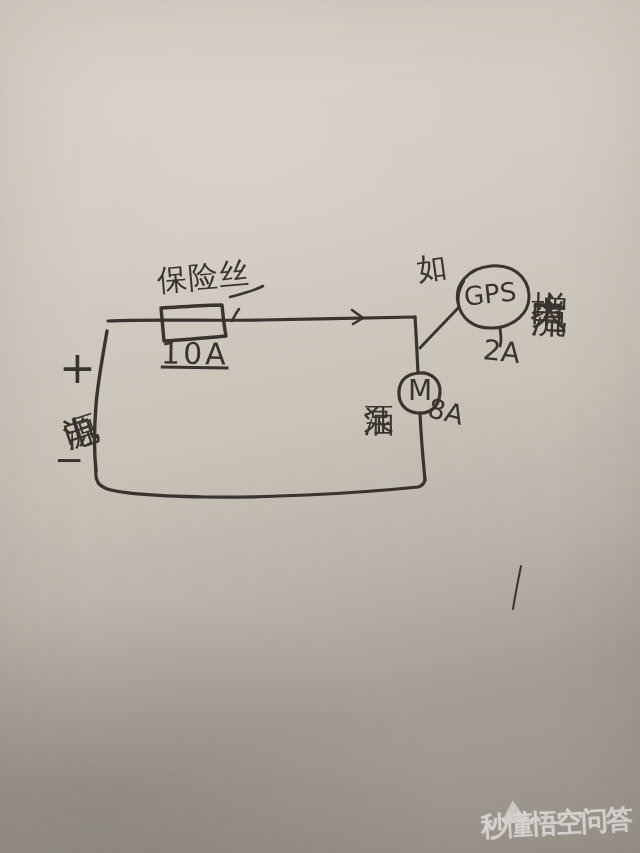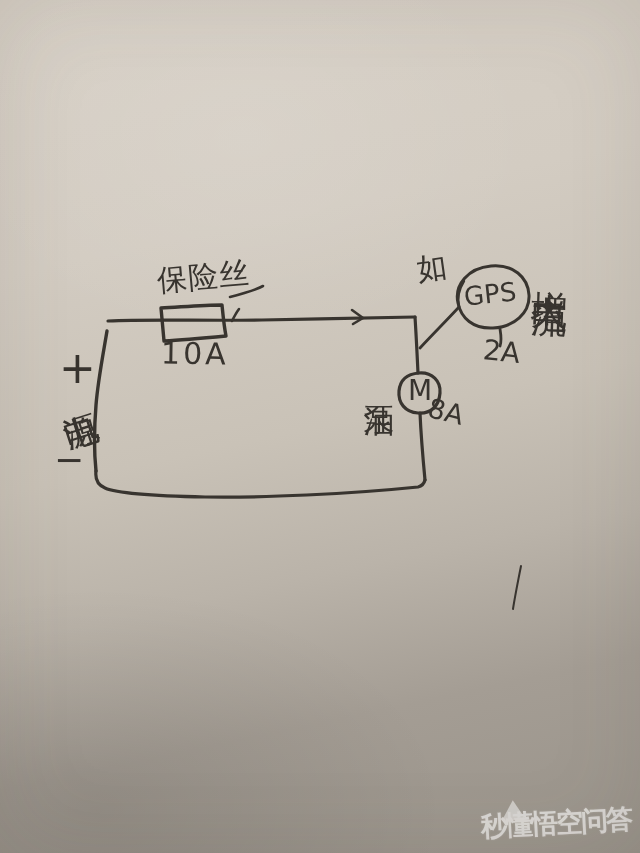--- a/index.html
+++ b/index.html
@@ -25,21 +25,21 @@
     box-shadow:inset 0 0 90px rgba(70,65,58,0.12);
   }
   svg.sketch{position:absolute;left:0;top:0;}
   .ink-stroke{fill:none;stroke:var(--ink);stroke-linecap:round;stroke-linejoin:round;}
   .label{
     position:absolute;color:var(--ink);white-space:nowrap;
     font-family:"DejaVu Sans", sans-serif;line-height:1.02;
   }
   .vert{writing-mode:vertical-rl;text-orientation:upright;}
   .fuse-label   {left:157px;top:262px;font-size:30px;letter-spacing:1px;transform:rotate(-5deg);}
-  .fuse-rating  {left:161px;top:339px;font-size:30px;letter-spacing:3px;transform:rotate(1deg);}
+  .fuse-rating  {left:161px;top:339px;font-size:30px;letter-spacing:3px;transform:rotate(1deg);text-decoration:underline;}
   .power-plus   {left:59px; top:346px;font-size:44px;}
   .power-label  {left:50px; top:390px;font-size:34px;transform:rotate(-18deg);transform-origin:top center;}
   .power-minus  {left:54px; top:442px;font-size:36px;}
   .gps-hint     {left:417px;top:253px;font-size:30px;transform:rotate(-8deg);}
   .gps-label    {left:464px;top:281px;font-size:26px;transform:rotate(-6deg);}
   .gps-rating   {left:483px;top:338px;font-size:28px;transform:rotate(6deg);}
   .annotation   {left:532px;top:262px;font-size:36px;letter-spacing:3px;transform:rotate(2deg);transform-origin:top center;}
   .pump-label   {left:363px;top:381px;font-size:31px;}
   .motor-label  {left:408px;top:377px;font-size:28px;}
   .motor-rating {left:428px;top:398px;font-size:27px;transform:rotate(14deg);}

